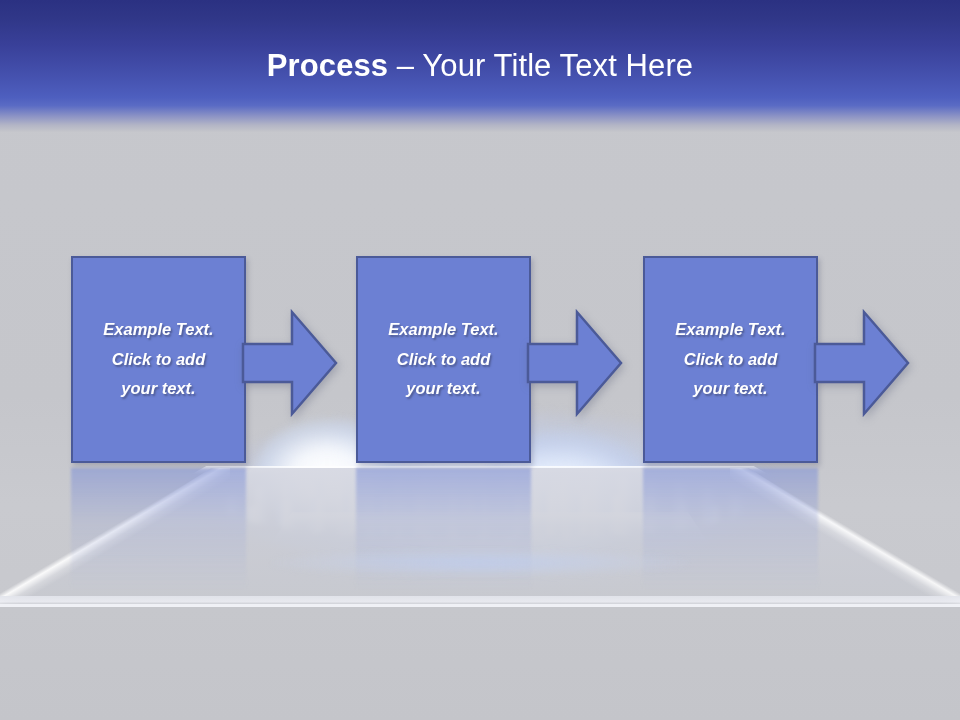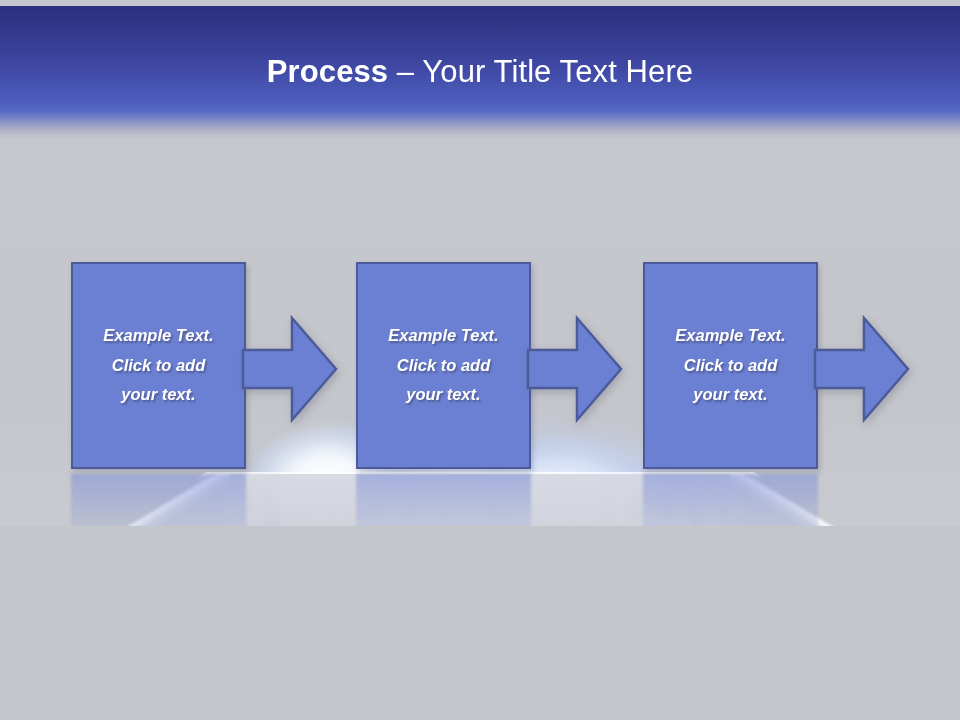--- a/index.html
+++ b/index.html
@@ -7,24 +7,23 @@
   body {
     font-family: "Liberation Sans", sans-serif;
     background:#c5c6cb;
     overflow:hidden;
     position:relative;
   }
 
   
   #slide {
     position:absolute; left:0; top:0;
-    width:960px; height:520px;
+    width:960px; height:720px;
     overflow:hidden;
     background:#0f172a;
-    margin-top:6px;
   }
 
   
   .photo-layer { position:absolute; left:0; top:0; width:960px; height:720px; overflow:hidden; }
 
   
   .backdrop {
     position:absolute; left:0; top:0; width:960px; height:720px;
     background:linear-gradient(180deg,#c7c8cd 0%, #c5c6cb 55%, #c9cacf 70%, #c6c7cc 100%);
   }

